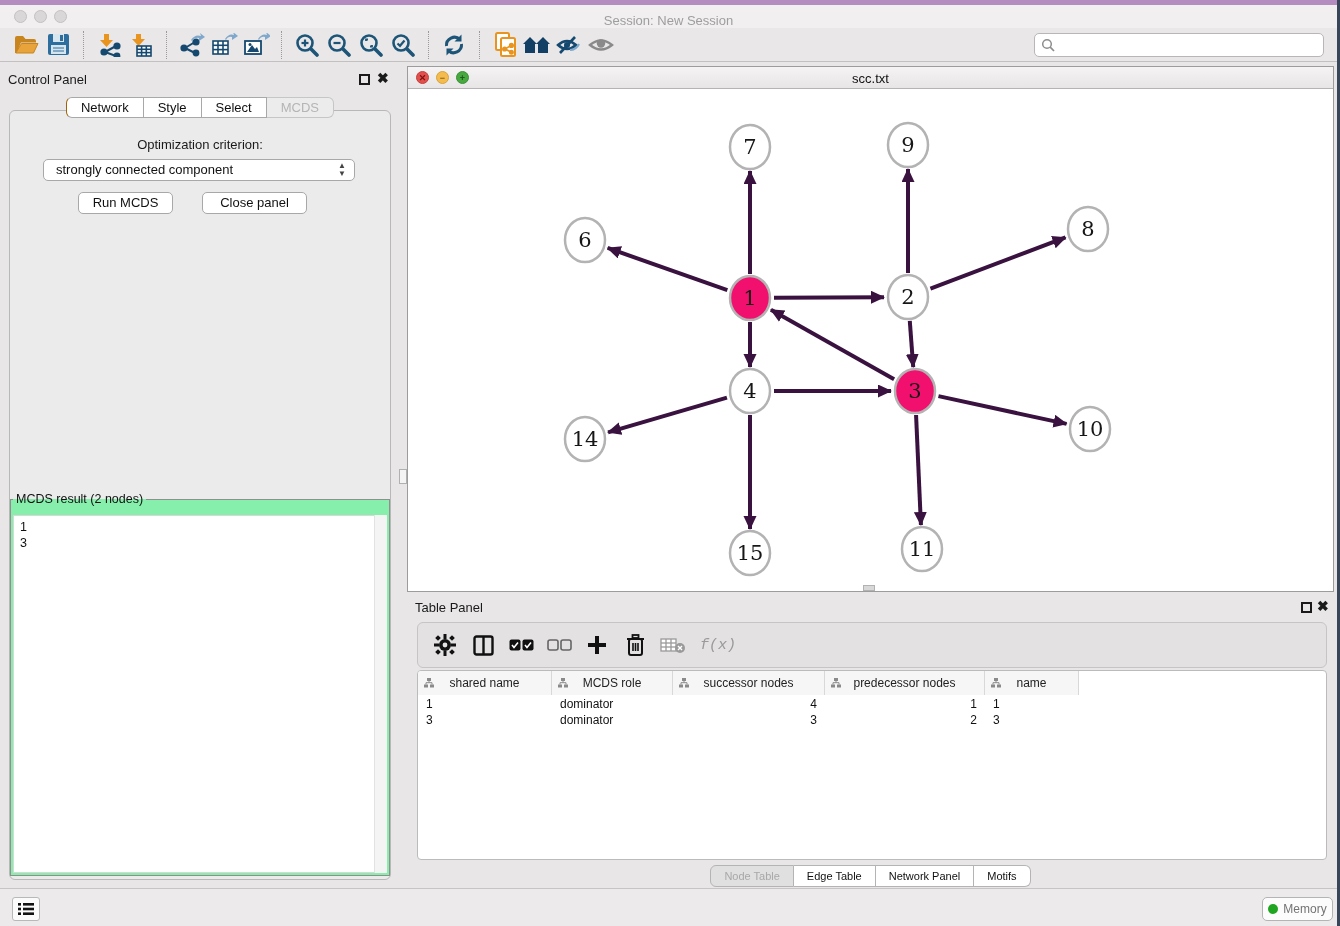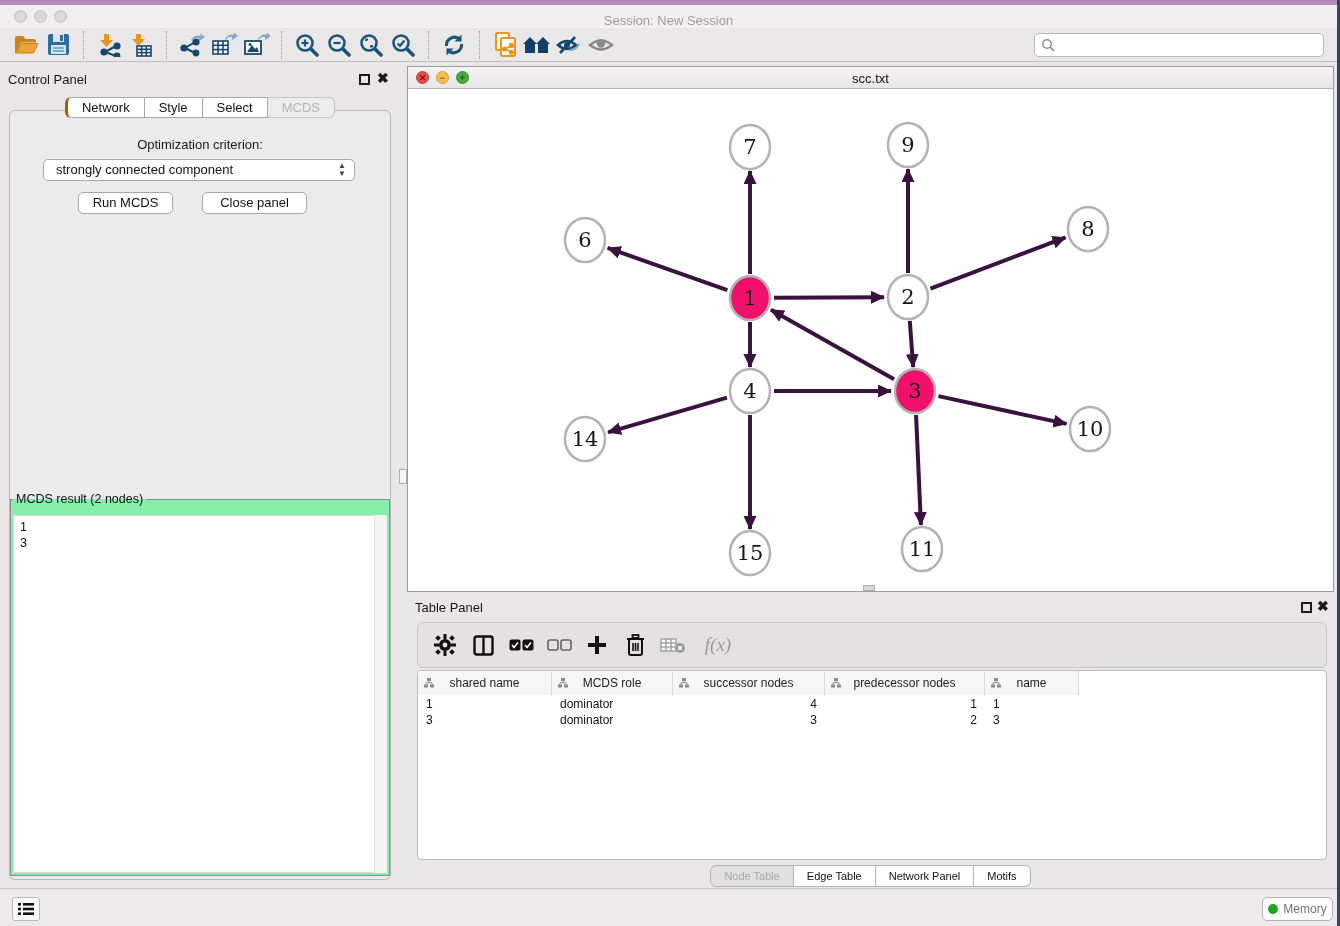--- a/index.html
+++ b/index.html
@@ -25,21 +25,21 @@
   .search-ico { position:absolute; left:7px; top:5px; }
 
   
   .cp-title { left:8px; top:72px; font-size:13px; color:#1a1a1a; }
   .cp-float { left:359px; top:74px; width:11px; height:11px; border:2px solid #1a1a1a; }
   .cp-close { left:377px; top:70px; font-size:14px; font-weight:bold; color:#1a1a1a; }
   .cp-content { left:9px; top:110px; width:382px; height:770px; background:#ebebeb; border:1px solid #b8b8b8; border-radius:6px; }
   .cp-tabs { left:0px; top:97px; width:400px; display:flex; justify-content:center; }
   .cp-tab { height:21px; line-height:19px; padding:0 14px; font-size:13px; background:#fff; color:#111;
             border:1px solid #a8a8a8; border-left:none; }
-  .cp-tab:first-child { border-left:3px solid #a16207; border-radius:6px 0 0 6px; }
+  .cp-tab:first-child { border-left:1px solid #a16207; border-radius:6px 0 0 6px; }
   .cp-tab:last-child  { border-radius:0 6px 6px 0; }
   .cp-tab.selected { background:#ececec; color:#b5b5b5; border-color:#c6c6c6; }
   .opt-label { left:0; top:137px; width:400px; text-align:center; font-size:13px; color:#1a1a1a; }
   .combo { left:43px; top:159px; width:312px; height:22px; background:#fff; border:1px solid #a8a8a8; border-radius:5px;
            font-size:13px; line-height:20px; padding-left:12px; color:#111; }
   .combo-stepper { position:absolute; right:8px; top:2px; font-size:8px; line-height:8px; color:#444; text-align:center; }
   .cp-btn { height:22px; background:#fff; border:1px solid #a8a8a8; border-radius:5px; font-size:13px; color:#111;
             text-align:center; line-height:20px; }
   .mcds-fieldset { left:10px; top:492px; width:380px; height:384px; border:1px solid #8f8f8f; background:#86efac; padding:0; }
   .mcds-fieldset legend { font-size:12.5px; color:#111; padding:0 3px; margin-left:2px; }
@@ -63,21 +63,21 @@
   .net-title { position:absolute; left:0; top:4px; width:100%; text-align:center; font-size:13px; color:#111; }
   .canvas-handle { left:863px; top:585px; width:12px; height:6px; background:#d8d8d8; border:1px solid #b2b2b2; }
 
   
   .tp-title { left:415px; top:600px; font-size:13px; color:#1a1a1a; }
   .tp-float { left:1301px; top:602px; width:11px; height:11px; border:2px solid #1a1a1a; }
   .tp-close { left:1317px; top:598px; font-size:14px; font-weight:bold; color:#1a1a1a; }
   .tp-toolbar { left:417px; top:622px; width:910px; height:46px; background:#e3e1e1; border:1px solid #c6c4c4;
                 border-radius:6px; display:flex; align-items:center; padding-left:14px; }
   .tp-tbtn { width:26px; height:26px; display:flex; align-items:center; justify-content:center; margin-right:12px; flex:0 0 auto; }
-  .fx-label { font-family:Liberation Serif, serif; font-style:italic; font-size:19px; color:#9a9a9a;text-align:right; }
+  .fx-label { font-family:Liberation Mono, monospace; font-style:italic; font-size:15px; color:#9a9a9a;text-align:right; }
   .tp-table { left:417px; top:670px; width:910px; height:190px; background:#fff; border:1px solid #bbb; border-radius:4px; overflow:hidden; }
   .th-row { position:absolute; left:0; top:0; height:24px; display:flex; border-bottom:2px solid #4c1d95; }
   .th-cell { height:24px; background:#f6f6f6; border-right:1px solid #d8d8d8; position:relative;
              display:flex; align-items:center; justify-content:center; font-size:12px; color:#222; }
   .th-cell .th-ico { position:absolute; left:6px; top:7px; }
   .tb-rows { position:absolute; left:0; top:25px; width:100%; }
   .tb-row { display:flex; height:16px; }
   .tb-cell { font-size:12px; color:#111; line-height:16px; padding:0 8px; white-space:nowrap; }
 
   .bt-tabs { left:407px; top:865px; width:927px; display:flex; justify-content:center; }

